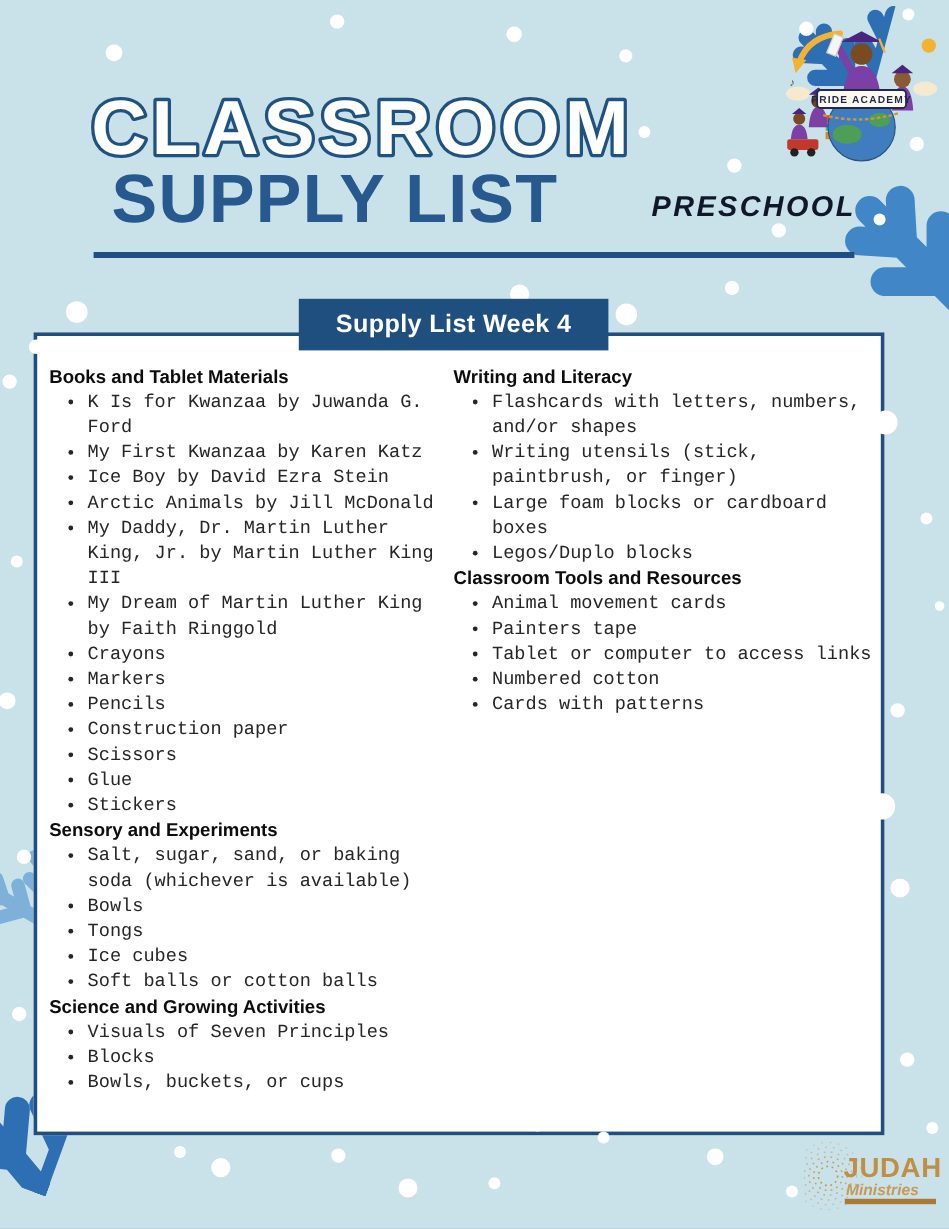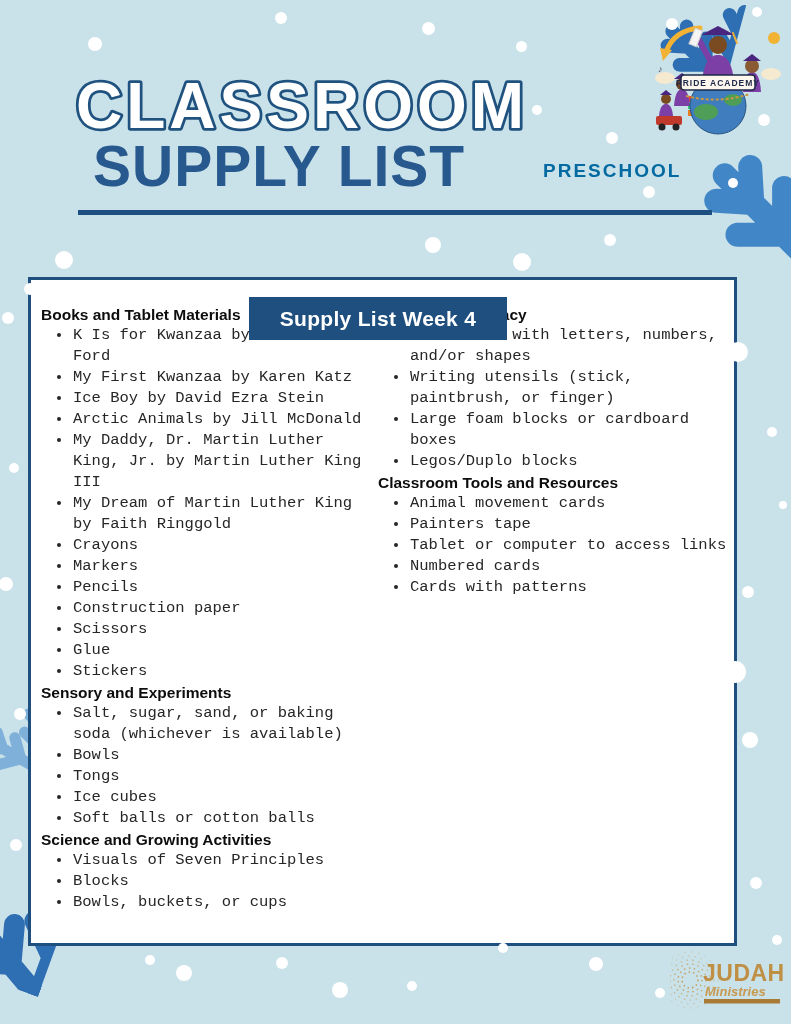--- a/index.html
+++ b/index.html
@@ -19,29 +19,29 @@
     font-family:"Liberation Sans",sans-serif;font-weight:bold;
     font-size:64px;letter-spacing:4px;
     fill:#ffffff;stroke:#20527f;stroke-width:5.5px;
     paint-order:stroke fill;stroke-linejoin:round;
   }
   .title2{
     position:absolute;left:93px;top:138px;font-size:57px;font-weight:bold;
     letter-spacing:1px;color:#27598e;line-height:1;white-space:nowrap;
   }
   .grade{
-    position:absolute;left:543px;top:161px;font-size:19px;font-weight:bold;
-    letter-spacing:2px;color:#0369a1;line-height:1;white-space:nowrap;
+    position:absolute;left:543px;top:161px;font-size:24px;font-weight:bold;
+    letter-spacing:2px;color:#0f172a;line-height:1;white-space:nowrap;font-style:italic;
   }
   .rule{position:absolute;left:78px;top:210px;width:634px;height:5px;background:#1d5080;}
   
   .banner{
     position:absolute;left:249px;top:249px;width:258px;height:43px;z-index:4;
     background:#1e4f7e;color:#ffffff;font-size:21px;font-weight:bold;
-    display:flex;align-items:center;justify-content:center;letter-spacing:.3px;margin-top:48px;
+    display:flex;align-items:center;justify-content:center;letter-spacing:.3px;
   }
   
   .box{
     position:absolute;left:28px;top:277px;width:709px;height:669px;z-index:2;
     background:#ffffff;border:3px solid #1e4f7e;box-sizing:border-box;
   }
   .col{position:absolute;top:24px;font-size:15.5px;line-height:21px;color:#262626;}
   .col-left{left:10px;width:334px;}
   .col-right{left:347px;width:350px;}
   .sec-title{font-weight:bold;color:#0d0d0d;}
@@ -168,21 +168,21 @@
             <li>Large foam blocks or cardboard boxes</li>
             <li>Legos/Duplo blocks</li>
           </ul>
         </div>
         <div>
           <div class="sec-title">Classroom Tools and Resources</div>
           <ul>
             <li>Animal movement cards</li>
             <li>Painters tape</li>
             <li>Tablet or computer to access links</li>
-            <li>Numbered cards</li>
+            <li>Numbered cotton</li>
             <li>Cards with patterns</li>
           </ul>
         </div>
       </div>
   </div>
 
   <svg class="pride-logo" width="132" height="120" viewBox="0 0 132 120">
     <path d="M48,8 Q22,10 14,32" stroke="#f2b233" stroke-width="5" fill="none" stroke-linecap="round"></path>
     <polygon points="8,28 20,30 11,41" fill="#f2b233"></polygon>
     <circle cx="122" cy="18" r="6" fill="#f2b233"></circle>

